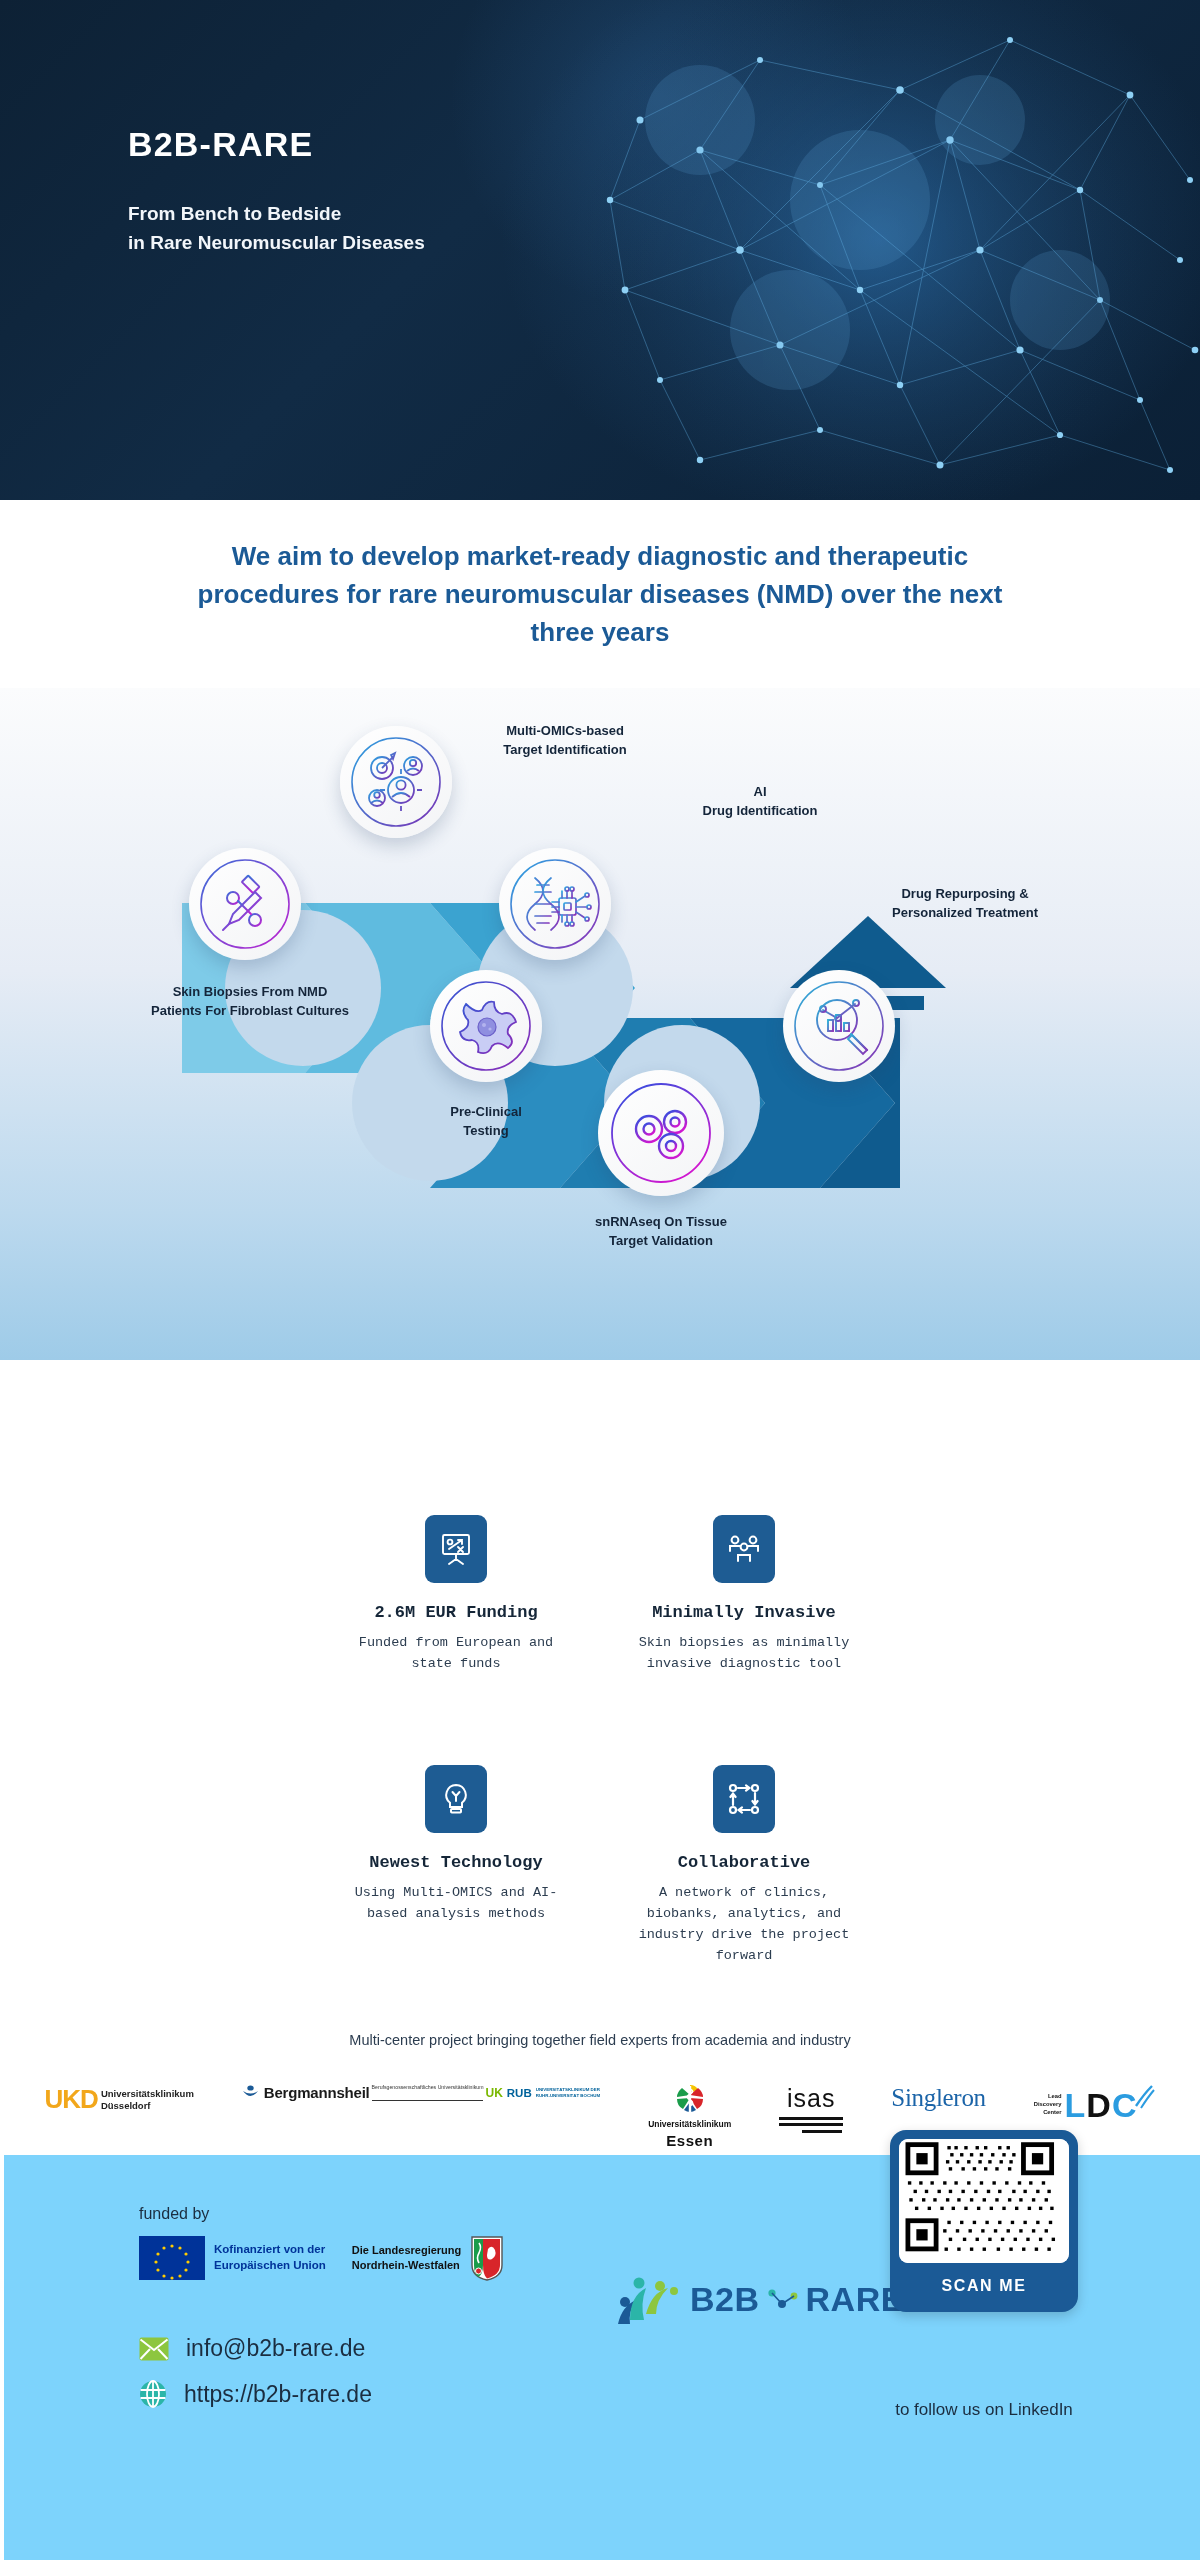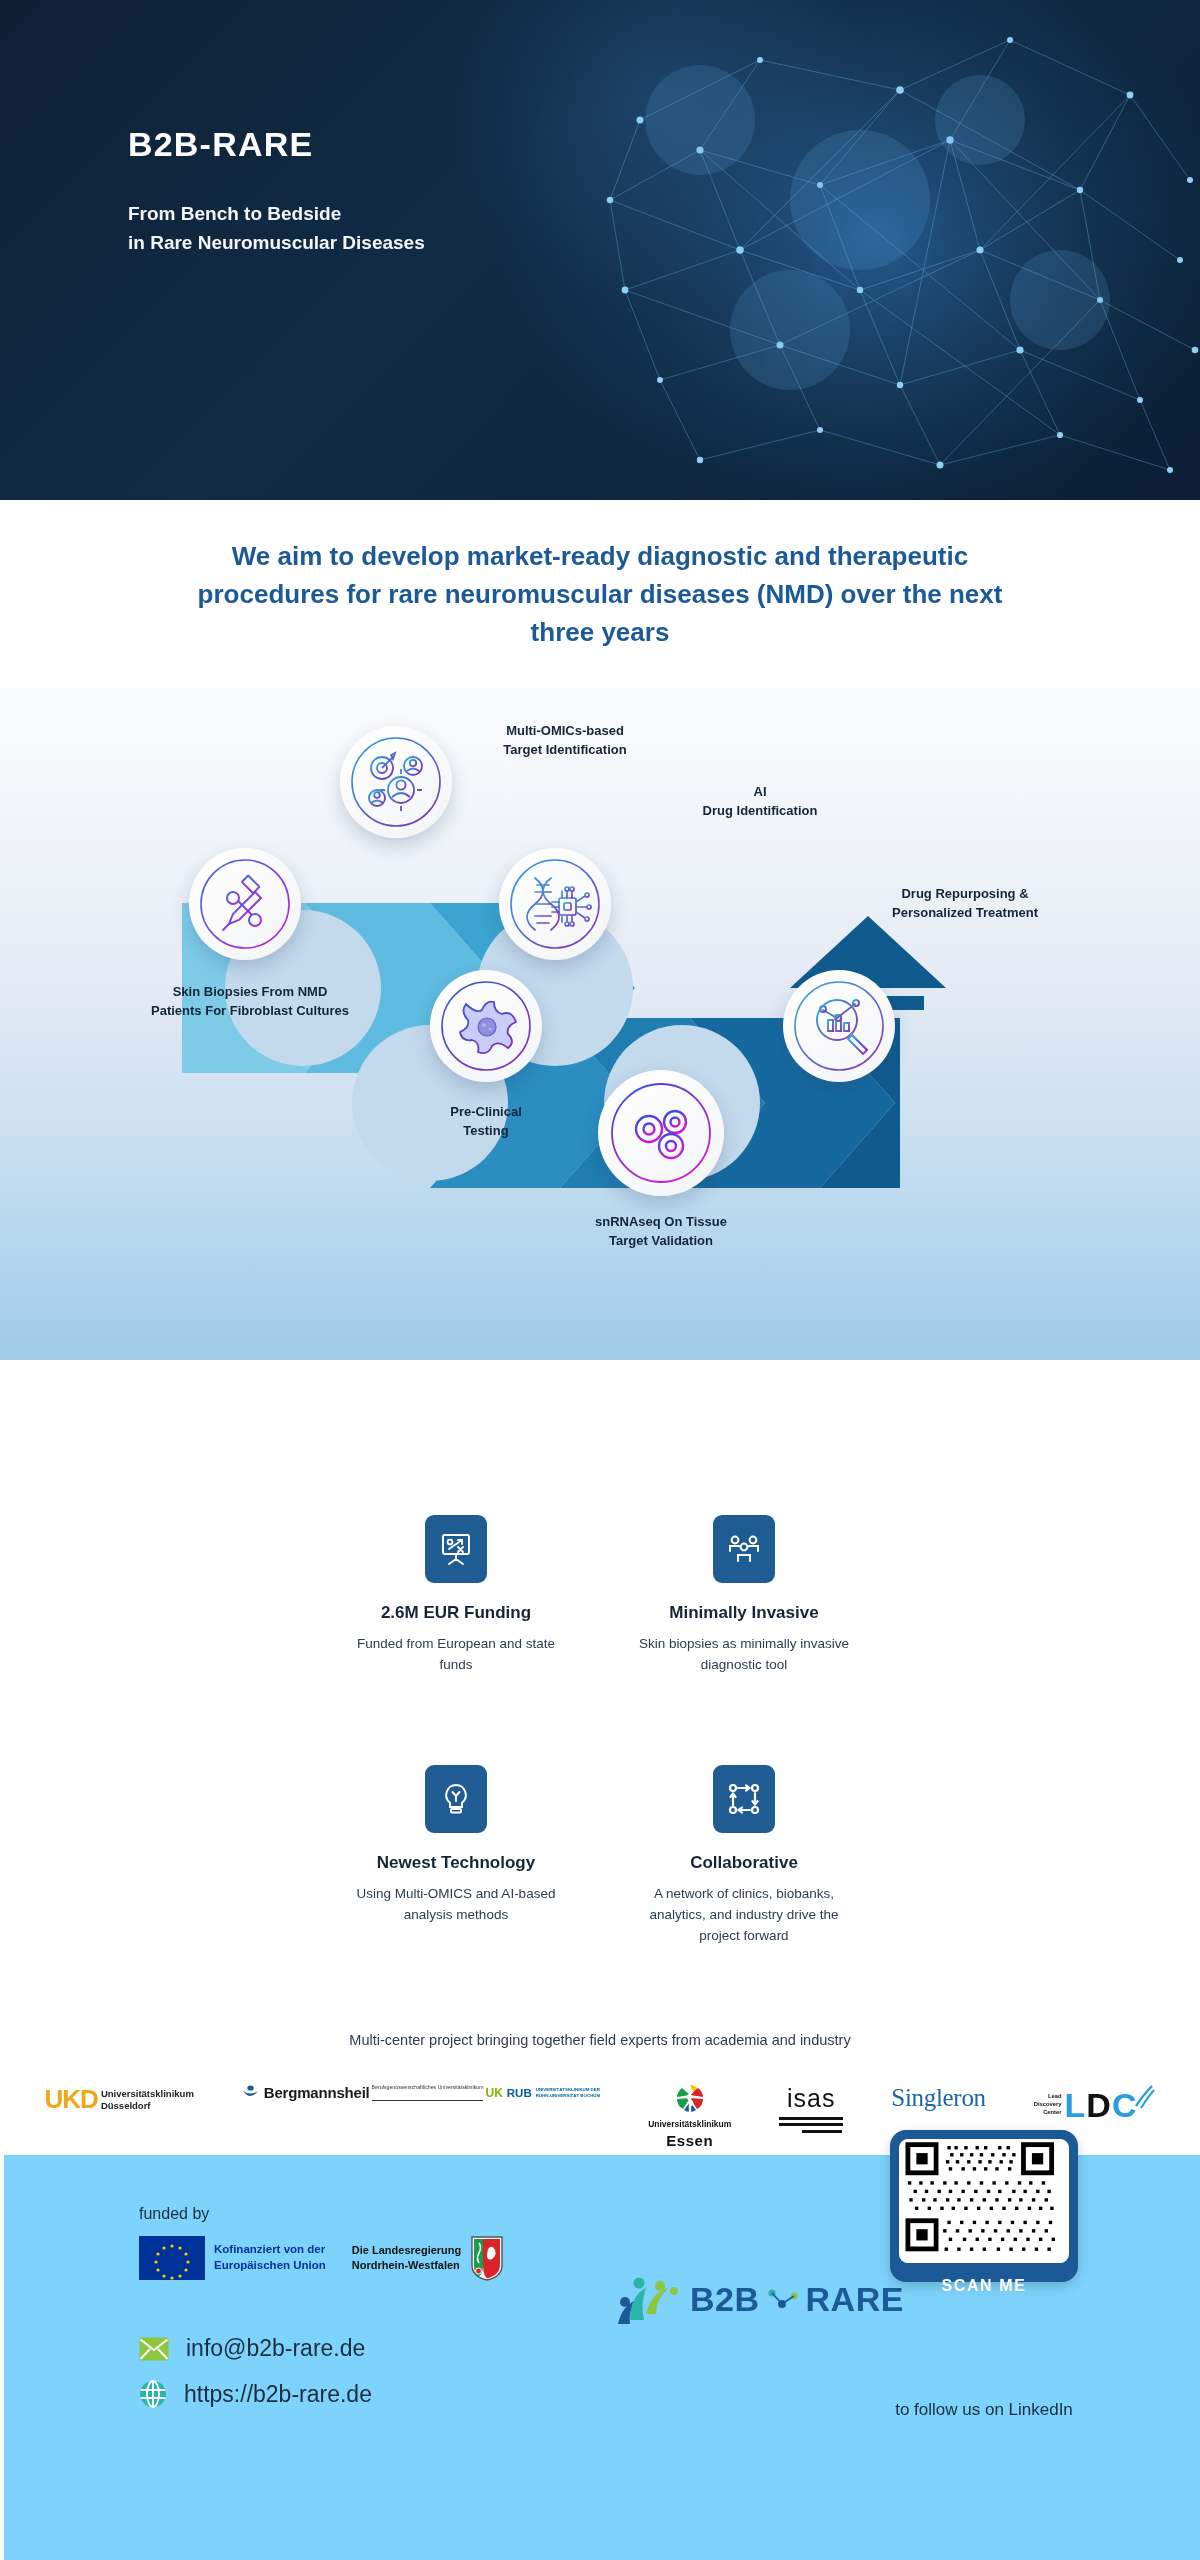--- a/index.html
+++ b/index.html
@@ -65,21 +65,21 @@
 
   
   .innov {
     position:absolute; top:1360px; left:0; width:1200px; height:795px;
     background:#ffffff;
   }
   .innov-head {
     position:absolute; top:75px; width:1200px; text-align:center;
     font-size:24px; font-weight:bold; color:#1b5a96;
   }
-  .feat-row { position:absolute; width:1200px; display:flex; justify-content:center; }
+  .feat-row { position:absolute; width:1200px; display:flex; justify-content:center;font-family:Liberation Mono, monospace; }
   .feat-row.r1 { top:155px; gap:66px; }
   .feat-row.r2 { top:405px; gap:66px; }
   .feat {
     width:222px; display:flex; flex-direction:column; align-items:center;
   }
   .feat-icon {
     width:62px; height:68px; border-radius:9px; background:#1e5c93;
     display:flex; align-items:center; justify-content:center;
     margin-bottom:20px;
   }
@@ -152,21 +152,21 @@
 
   .contact { position:absolute; left:135px; top:180px; }
   .crow { display:flex; align-items:center; gap:17px; margin-bottom:18px; }
   .ctext { font-size:23px; color:#1b2d40; }
 
   .b2b-logo { position:absolute; left:612px; top:115px; display:flex; align-items:center; gap:6px; }
   .b2b-word { font-size:34px; font-weight:bold; color:#1b5a96; letter-spacing:0.5px; }
 
   .qr-card {
     position:absolute; left:886px; top:-25px;
-    width:188px; height:152px; border-radius:16px; background:#1b5a96;
+    width:188px; height:182px; border-radius:16px; background:#1b5a96;
     padding:9px 9px 0 9px;
     box-shadow:0 4px 12px rgba(0,0,0,0.18);
   }
   .qr-inner {
     width:170px; height:124px; background:#ffffff; border-radius:9px;
     position:relative; overflow:hidden;
   }
   .qr-scan {
     text-align:center; color:#ffffff; font-size:16px; font-weight:bold;
     letter-spacing:1.6px; margin-top:14px;

